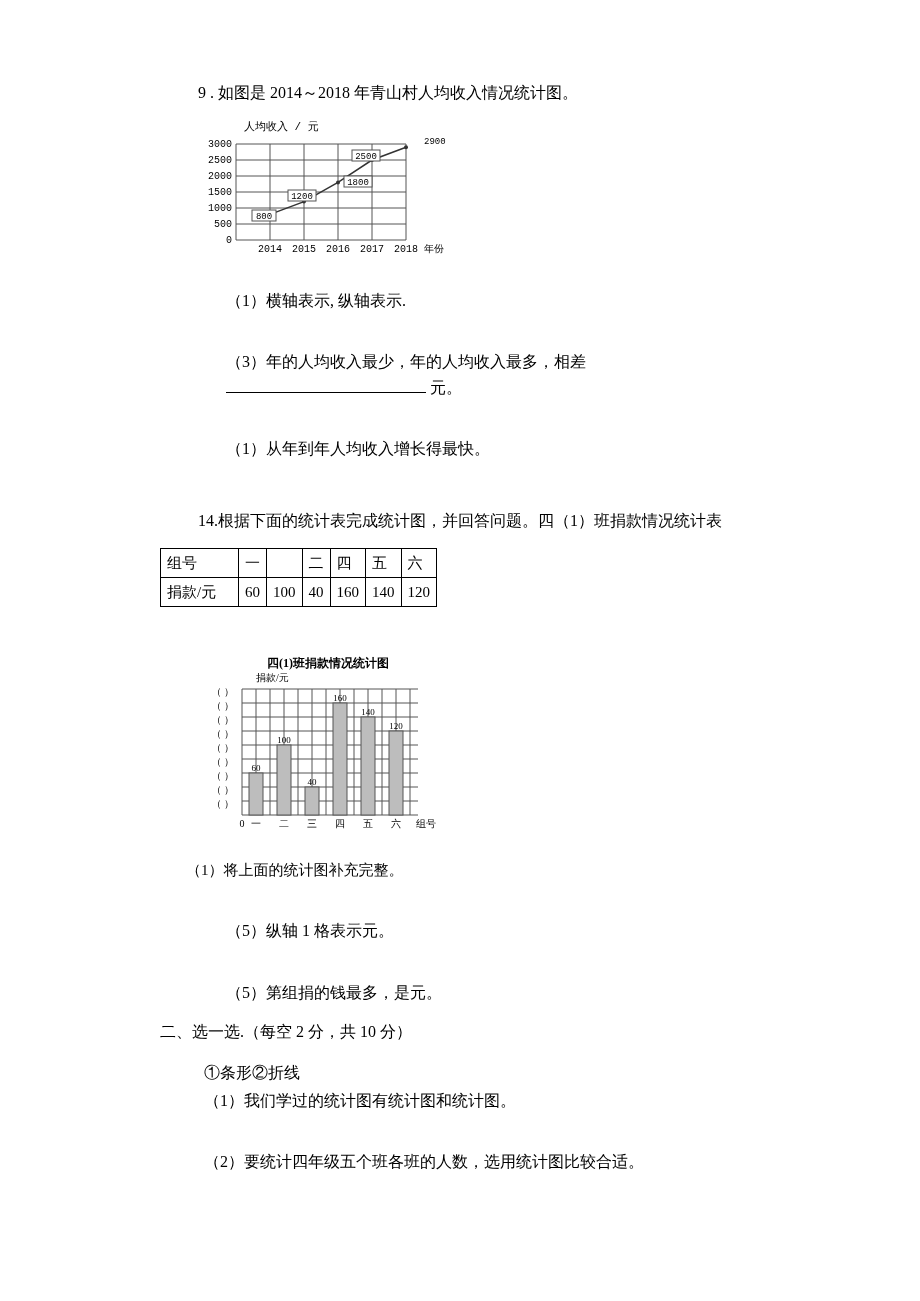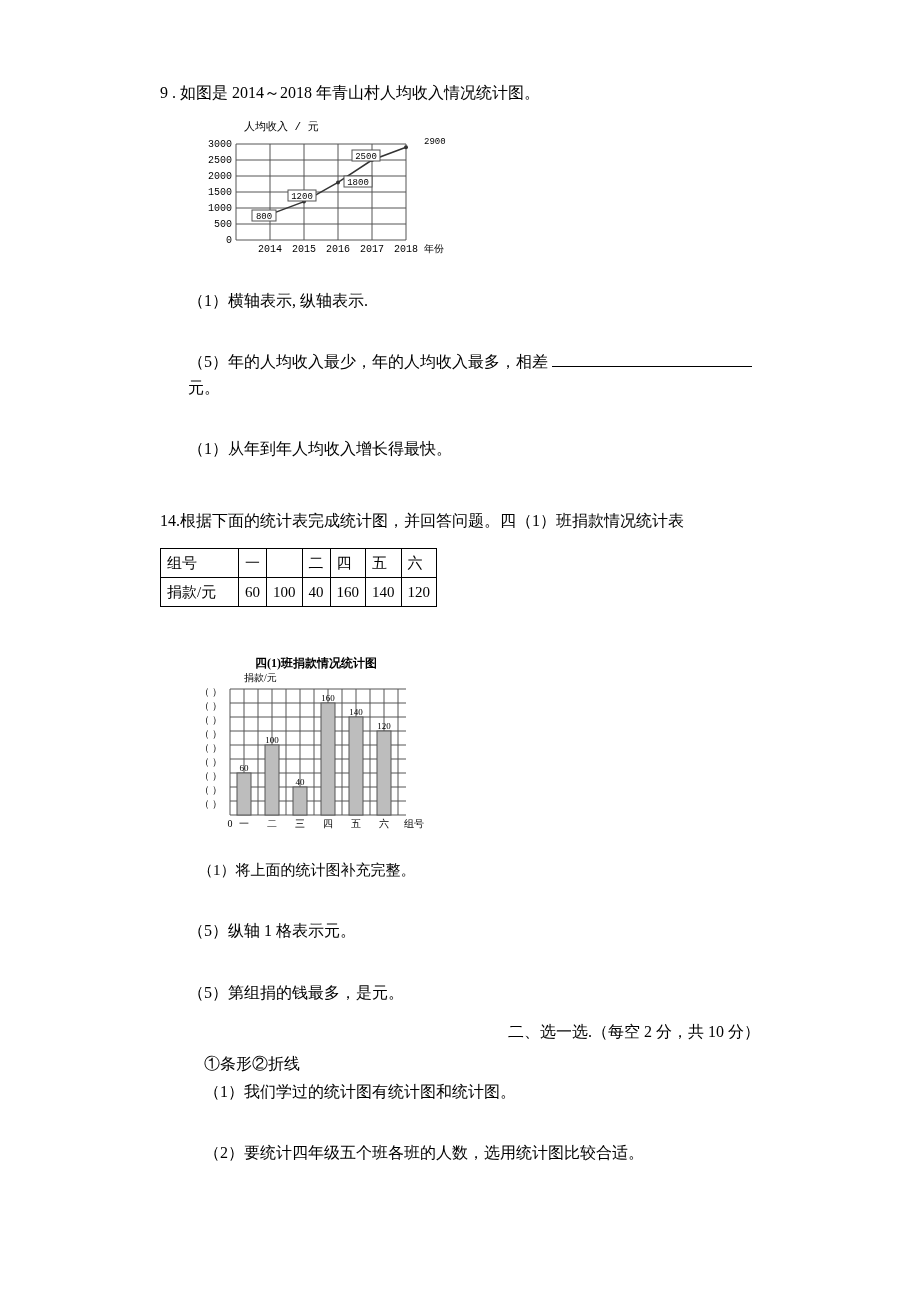--- a/index.html
+++ b/index.html
@@ -6,21 +6,21 @@
     body {
       width: 920px;
       min-height: 1301px;
       background: #fff;
       font-family: "SimSun", "宋体", serif;
       font-size: 16px;
       color: #000;
       padding: 80px 160px 40px 160px;
       line-height: 1.6;
     }
-    .q-line { margin-bottom: 14px; }
+    .q-line { margin-bottom: 14px; margin-left: 38px; }
     .indent-1 { padding-left: 28px; }
     .chart1 {
       margin: 8px 0 28px 36px;
       width: 260px;
       font-family: Liberation Mono, monospace;
     }
     .chart1 svg { display:block; }
     .blank-line {
       display: inline-block;
       width: 200px;
@@ -36,23 +36,23 @@
     }
     table.data-table td {
       border: 1px solid #000;
       padding: 2px 6px;
       font-size: 15px;
       vertical-align: middle;
       text-align: left;
       min-width: 26px;
     }
     table.data-table td.first { min-width: 78px; }
-    .chart2 { margin: 8px 0 6px 36px; }
-    .sub-caption { margin: 2px 0 14px 38px; font-size: 15px; }
-    .section-head { margin: 6px 0 6px 0; text-align: right; }
+    .chart2 { margin: 8px 0 6px 48px; }
+    .sub-caption { margin: 2px 0 14px 26px; font-size: 15px; }
+    .section-head { margin: 6px 0 15px 0; }
     .opt-line { padding-left: 44px; margin-bottom: 2px; }
     .q-sub { padding-left: 44px; margin-bottom: 14px; }
   </style>
 </head>
 <body>
 
 <div class="q-line">9 . 如图是 2014～2018 年青山村人均收入情况统计图。</div>
 
 <div class="chart1">
   <svg width="260" height="140" viewBox="0 0 260 140">
@@ -115,21 +115,21 @@
       <rect x="156" y="30" width="28" height="11" fill="#fff" stroke="#555"></rect>
       <text x="170" y="39" text-anchor="middle">2500</text>
       <text x="228" y="24" text-anchor="start">2900</text>
     </g>
   </svg>
 </div>
 
 <div class="indent-1 q-line">（1）横轴表示, 纵轴表示.</div>
 <div class="spacer-md"></div>
 <div class="indent-1 q-line">
-  <span>（5）年的人均收入最少，年的人均收入最多，相差</span>
+  <span>（3）年的人均收入最少，年的人均收入最多，相差</span>
   <span class="blank-line"></span>
   <span>元。</span>
 </div>
 <div class="spacer-md"></div>
 <div class="indent-1 q-line">（1）从年到年人均收入增长得最快。</div>
 
 <div class="spacer-lg"></div>
 
 <div class="q-line">14.根据下面的统计表完成统计图，并回答问题。四（1）班捐款情况统计表</div>
 

